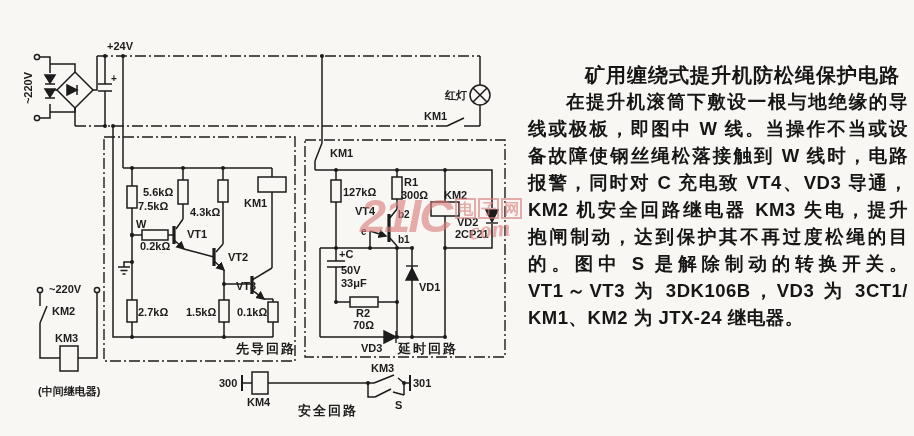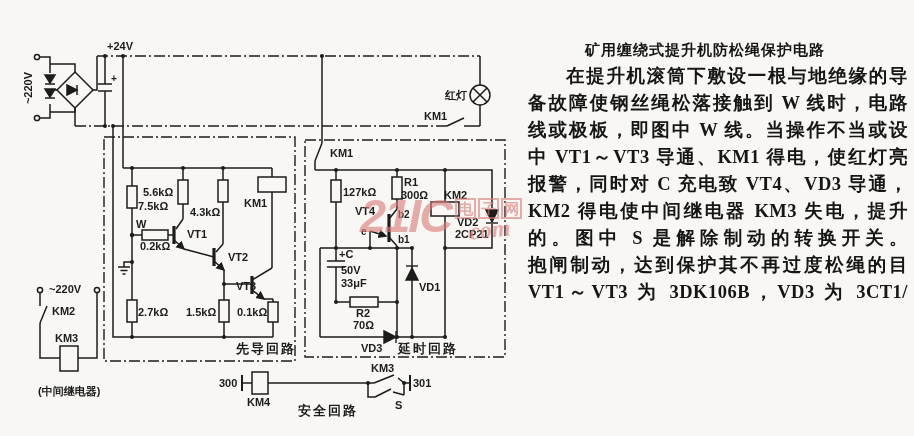--- a/index.html
+++ b/index.html
@@ -6,25 +6,25 @@
   #page{position:relative;width:914px;height:436px;background:#f8f7f3;overflow:hidden;
          font-family:"Liberation Sans",sans-serif;}
   
   #schematic{position:absolute;left:0;top:0;width:520px;height:436px;}
   svg text{fill:#1c1c1c;font-family:"Liberation Sans",sans-serif;font-weight:700;}
   .lbl{font-size:11px;}
   .cap{font-size:13px;letter-spacing:2px;}
   .sm{font-size:10px;}
   
   #article{position:absolute;left:528px;top:37px;width:380px;color:#161616;}
-  #article .title{font-size:15px;font-weight:700;padding-left:57px;line-height:26px;
-                  letter-spacing:1px;white-space:nowrap;}
+  #article .title{font-size:20px;font-weight:700;padding-left:57px;line-height:26px;
+                  letter-spacing:1px;white-space:nowrap;margin-top:25px;}
   #article .line{font-size:18.5px;font-weight:700;line-height:27px;height:27px;
                  text-align:justify;text-align-last:justify;text-justify:inter-character;
-                 letter-spacing:0.5px;white-space:nowrap;font-family:Liberation Serif, serif;}
+                 letter-spacing:0.5px;white-space:nowrap;}
   #article .line.indent{text-indent:38px;}
   #article .line.nojust{text-align:left;text-align-last:left;}
   
   #watermark{position:absolute;left:360px;top:192px;color:#d97d7d;opacity:0.62;
              display:flex;align-items:flex-start;pointer-events:none;}
   #watermark .brand{font-size:47px;font-weight:700;font-style:italic;line-height:48px;
                     letter-spacing:-2px;}
   #watermark .cnwrap{margin-left:4px;margin-top:6px;}
   #watermark .cn{display:flex;gap:2px;}
   #watermark .cn span{border:2px solid currentColor;font-size:15px;font-weight:700;
@@ -299,23 +299,23 @@
         <span>子</span>
         <span>网</span>
       </span>
       <div class="tld">com</div>
     </span>
   </div>
 
   <div id="article">
     <div class="title">矿用缠绕式提升机防松绳保护电路</div>
     <div class="line indent">在提升机滚筒下敷设一根与地绝缘的导</div>
+    <div class="line">线或极板，即图中 W 线。当操作不当或设</div>
     <div class="line">备故障使钢丝绳松落接触到 W 线时，电路</div>
-    <div class="line">线或极板，即图中 W 线。当操作不当或设</div>
-    <div class="line">中 VT1～VT3 导通、KM1 得电，使红灯亮</div>
     <div class="line">报警，同时对 C 充电致 VT4、VD3 导通，</div>
-    <div class="line">KM2 得电使中间继电器 KM3 失电，提升</div>
+    <div class="line">KM2 机安全回路继电器 KM3 失电，提升</div>
+    <div class="line">抱闸制动，达到保护其不再过度松绳的目</div>
     <div class="line">的。图中 S 是解除制动的转换开关。</div>
-    <div class="line">抱闸制动，达到保护其不再过度松绳的目</div>
     <div class="line">VT1～VT3 为 3DK106B，VD3 为 3CT1/</div>
+    <div class="line nojust">KM1、KM2 为 JTX-24 继电器。</div>
   </div>
 
 </div>
 
 </body></html>

